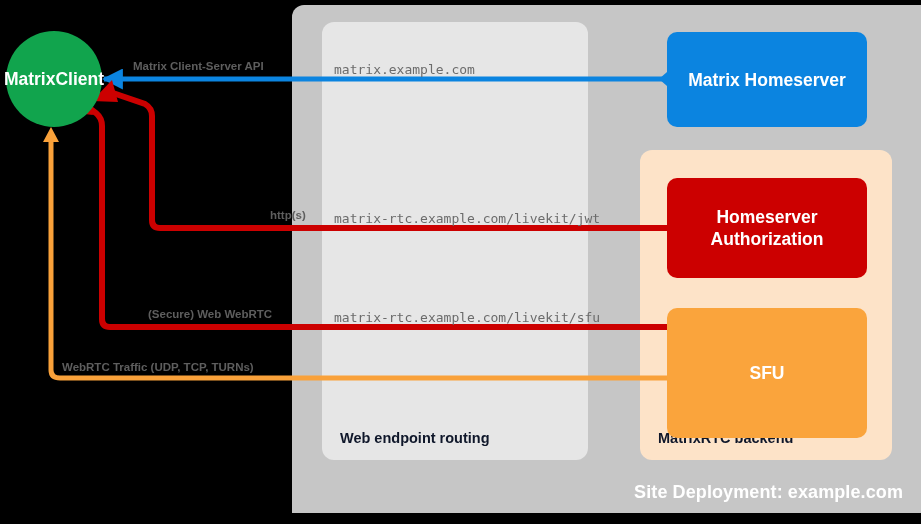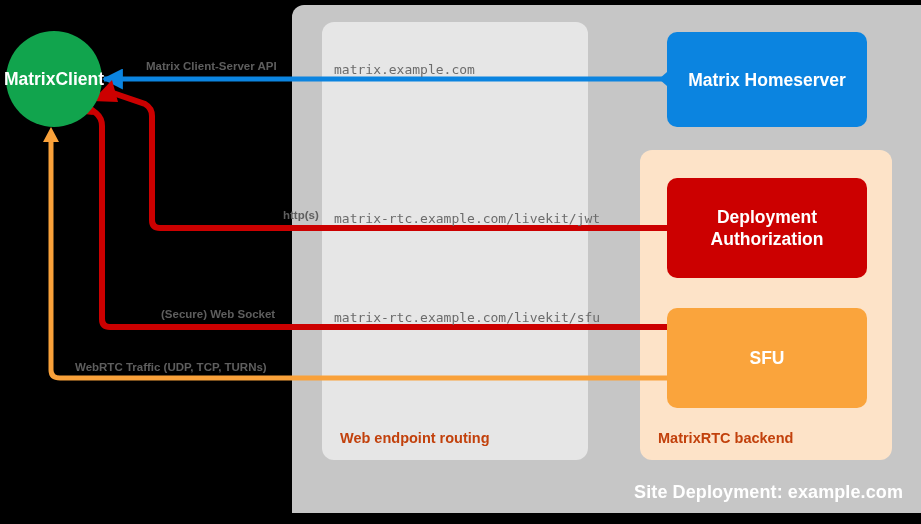--- a/index.html
+++ b/index.html
@@ -56,21 +56,21 @@
     position: absolute;
     left: 640px;
     top: 150px;
     width: 252px;
     height: 310px;
     background: #fde3c8;
     border-radius: 12px;
   }
   .panel-label {
     position: absolute;
-    color: #c2410c;
+    color: #0f172a;
     font-size: 14.5px;
     font-weight: bold;
     white-space: nowrap;
   }
   .panel-routing .panel-label { left: 18px; bottom: 14px; }
   .panel-backend .panel-label { left: 18px; bottom: 14px; }
 
   
   .node-client {
     position: absolute;
@@ -114,33 +114,32 @@
     top: 178px;
     width: 200px;
     height: 100px;
     background: #cc0000;
     font-size: 17.5px;
   }
   .node-sfu {
     left: 667px;
     top: 308px;
     width: 200px;
-    height: 100px;
+    height: 130px;
     background: #faa43c;
     font-size: 17.5px;
   }
 
   
   .edge-label {
     position: absolute;
     font-size: 11.5px;
     font-weight: bold;
     color: #5e5e5e;
     white-space: nowrap;
-    margin-left: 13px;
   }
   .endpoint-label {
     position: absolute;
     font-family: "DejaVu Sans Mono", "Liberation Mono", monospace;
     font-size: 13px;
     color: #6b6b6b;
     white-space: nowrap;
   }
 </style>
 </head>
@@ -194,42 +193,42 @@
       <path d="M 667 378 L 60 378 Q 51 378 51 370 L 51 140" fill="none" stroke="#f9a13a" stroke-width="5"></path>
       <polygon points="667,370 667,386 682,378" fill="#f9a13a"></polygon>
       <polygon points="43,142 59,142 51,127" fill="#f9a13a"></polygon>
     </g>
   </svg>
 
   <div class="edge-label" style="left:133px; top:60px;">Matrix Client-Server API</div>
 
   <div class="edge-label" style="left:233px; top:209px;padding-left:37px;">http(s)</div>
 
-  <div class="edge-label" style="left:148px; top:308px;">(Secure) Web Socket</div>
+  <div class="edge-label" style="left:148px; top:308px;">(Secure) Web WebRTC</div>
 
   <div class="edge-label" style="left:62px; top:361px;">WebRTC Traffic (UDP, TCP, TURNs)</div>
 
   <div class="endpoint-label" style="left:334px; top:62px;">matrix.example.com</div>
 
   <div class="endpoint-label" style="left:334px; top:211px;">matrix-rtc.example.com/livekit/jwt</div>
 
   <div class="endpoint-label" style="left:334px; top:310px;">matrix-rtc.example.com/livekit/sfu</div>
 
   <div class="node-client">
     <span>Matrix</span>
     <span>Client</span>
   </div>
 
   <div class="node-box node-homeserver">
     <span>Matrix Homeserver</span>
   </div>
 
   <div class="node-box node-auth">
     <div>
-      <div>Deployment</div>
+      <div>Homeserver</div>
       <div>Authorization</div>
     </div>
   </div>
 
   <div class="node-box node-sfu">
     <span>SFU</span>
   </div>
 
 </div>
 

